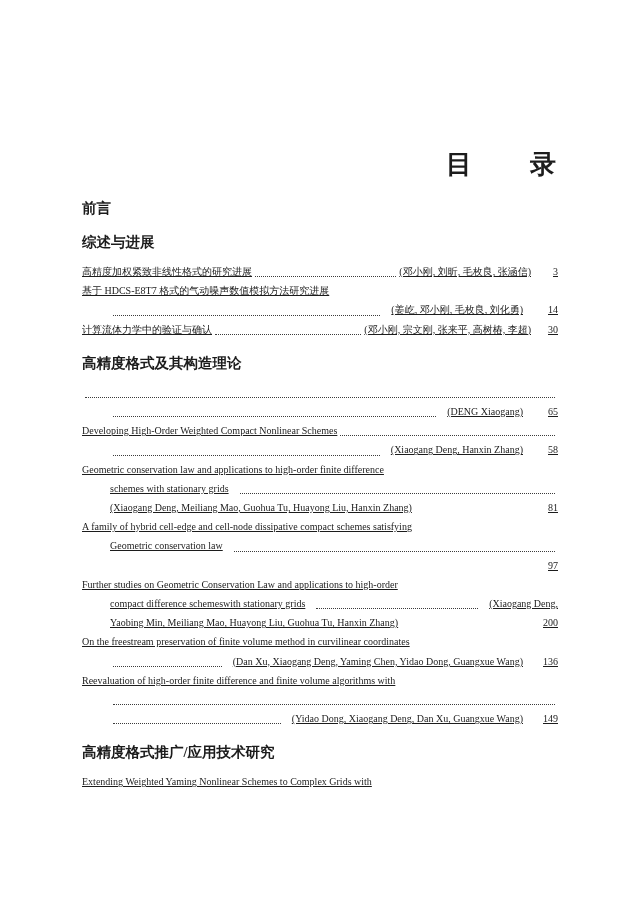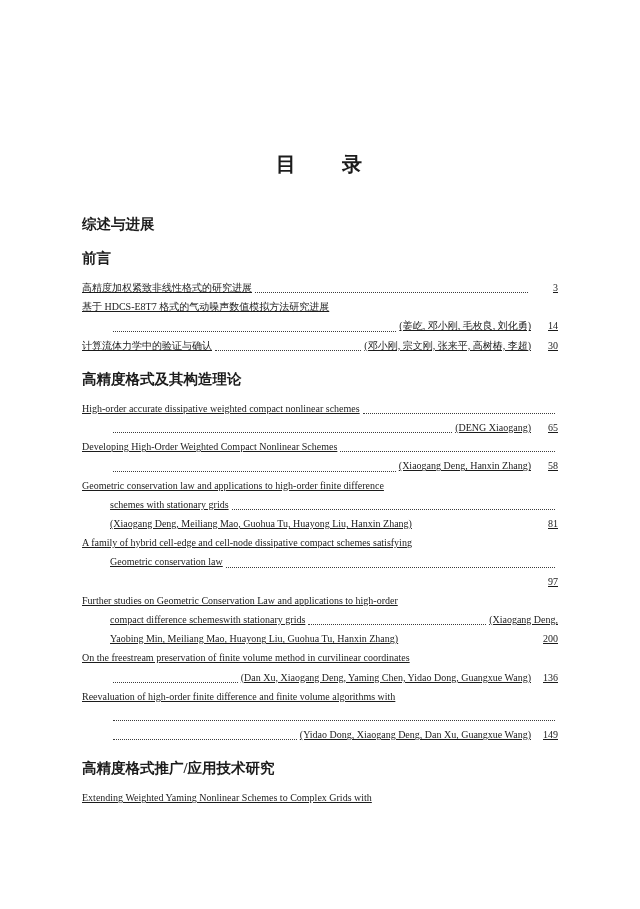--- a/index.html
+++ b/index.html
@@ -7,42 +7,42 @@
     width: 640px;
     height: 909px;
     background: #ffffff;
     color: #1c1c1c;
     font-family: "Liberation Serif", "DejaVu Serif", serif;
     overflow: hidden;
     box-sizing: border-box;
     padding: 152px 82px 0 82px;
   }
   .title {
-    text-align: center;
-    font-size: 20px;
+    text-align: right;
+    font-size: 26px;
     font-weight: bold;
     line-height: 25px;
     letter-spacing: 2px;
-    margin-bottom: 38px;
+    margin-bottom: 22px;
   }
   .heading {
     font-size: 14.5px;
     font-weight: bold;
     line-height: 19px;
     margin: 15px 0 10px 0;
   }
   .line {
     display: flex;
     align-items: flex-end;
     font-size: 10px;
     line-height: 19.2px;
     white-space: nowrap;
     text-decoration: underline;
   }
-  .line.indent { padding-left: 28px; }
+  .line.indent { padding-left: 28px; gap: 8px; }
   .pre-text, .post-text { flex: 0 0 auto; }
   .spacer { flex: 1 1 8px; min-width: 6px; }
   .leader {
     flex: 1 1 8px;
     min-width: 10px;
     height: 19.2px;
     position: relative;
   }
   .leader::after {
     content: "";
@@ -58,44 +58,44 @@
     min-width: 20px;
     text-align: right;
   }
 </style>
 </head>
 <body>
 
 <div>
   <div class="title">目　　录</div>
   <div>
+      <div class="heading">前言</div>
       <div class="heading">综述与进展</div>
-      <div class="heading">前言</div>
       <div class="line">
         <span class="pre-text">高精度加权紧致非线性格式的研究进展</span>
         <span class="leader"></span>
+        <span class="post-text">(邓小刚, 刘昕, 毛枚良, 张涵信)</span>
         <span class="page-num">3</span>
       </div>
       <div class="line">
         <span class="pre-text">基于 HDCS-E8T7 格式的气动噪声数值模拟方法研究进展</span>
       </div>
       <div class="line indent">
         <span class="leader"></span>
         <span class="post-text">(姜屹, 邓小刚, 毛枚良, 刘化勇)</span>
         <span class="page-num">14</span>
       </div>
       <div class="line">
         <span class="pre-text">计算流体力学中的验证与确认</span>
         <span class="leader"></span>
         <span class="post-text">(邓小刚, 宗文刚, 张来平, 高树椿, 李超)</span>
         <span class="page-num">30</span>
       </div>
       <div class="heading">高精度格式及其构造理论</div>
       <div class="line">
-        <span class="pre-text">High-order accurate dissipative weighted compact nonlinear schemes</span>
         <span class="leader"></span>
       </div>
       <div class="line indent">
         <span class="leader"></span>
         <span class="post-text">(DENG Xiaogang)</span>
         <span class="page-num">65</span>
       </div>
       <div class="line">
         <span class="pre-text">Developing High-Order Weighted Compact Nonlinear Schemes</span>
         <span class="leader"></span>

